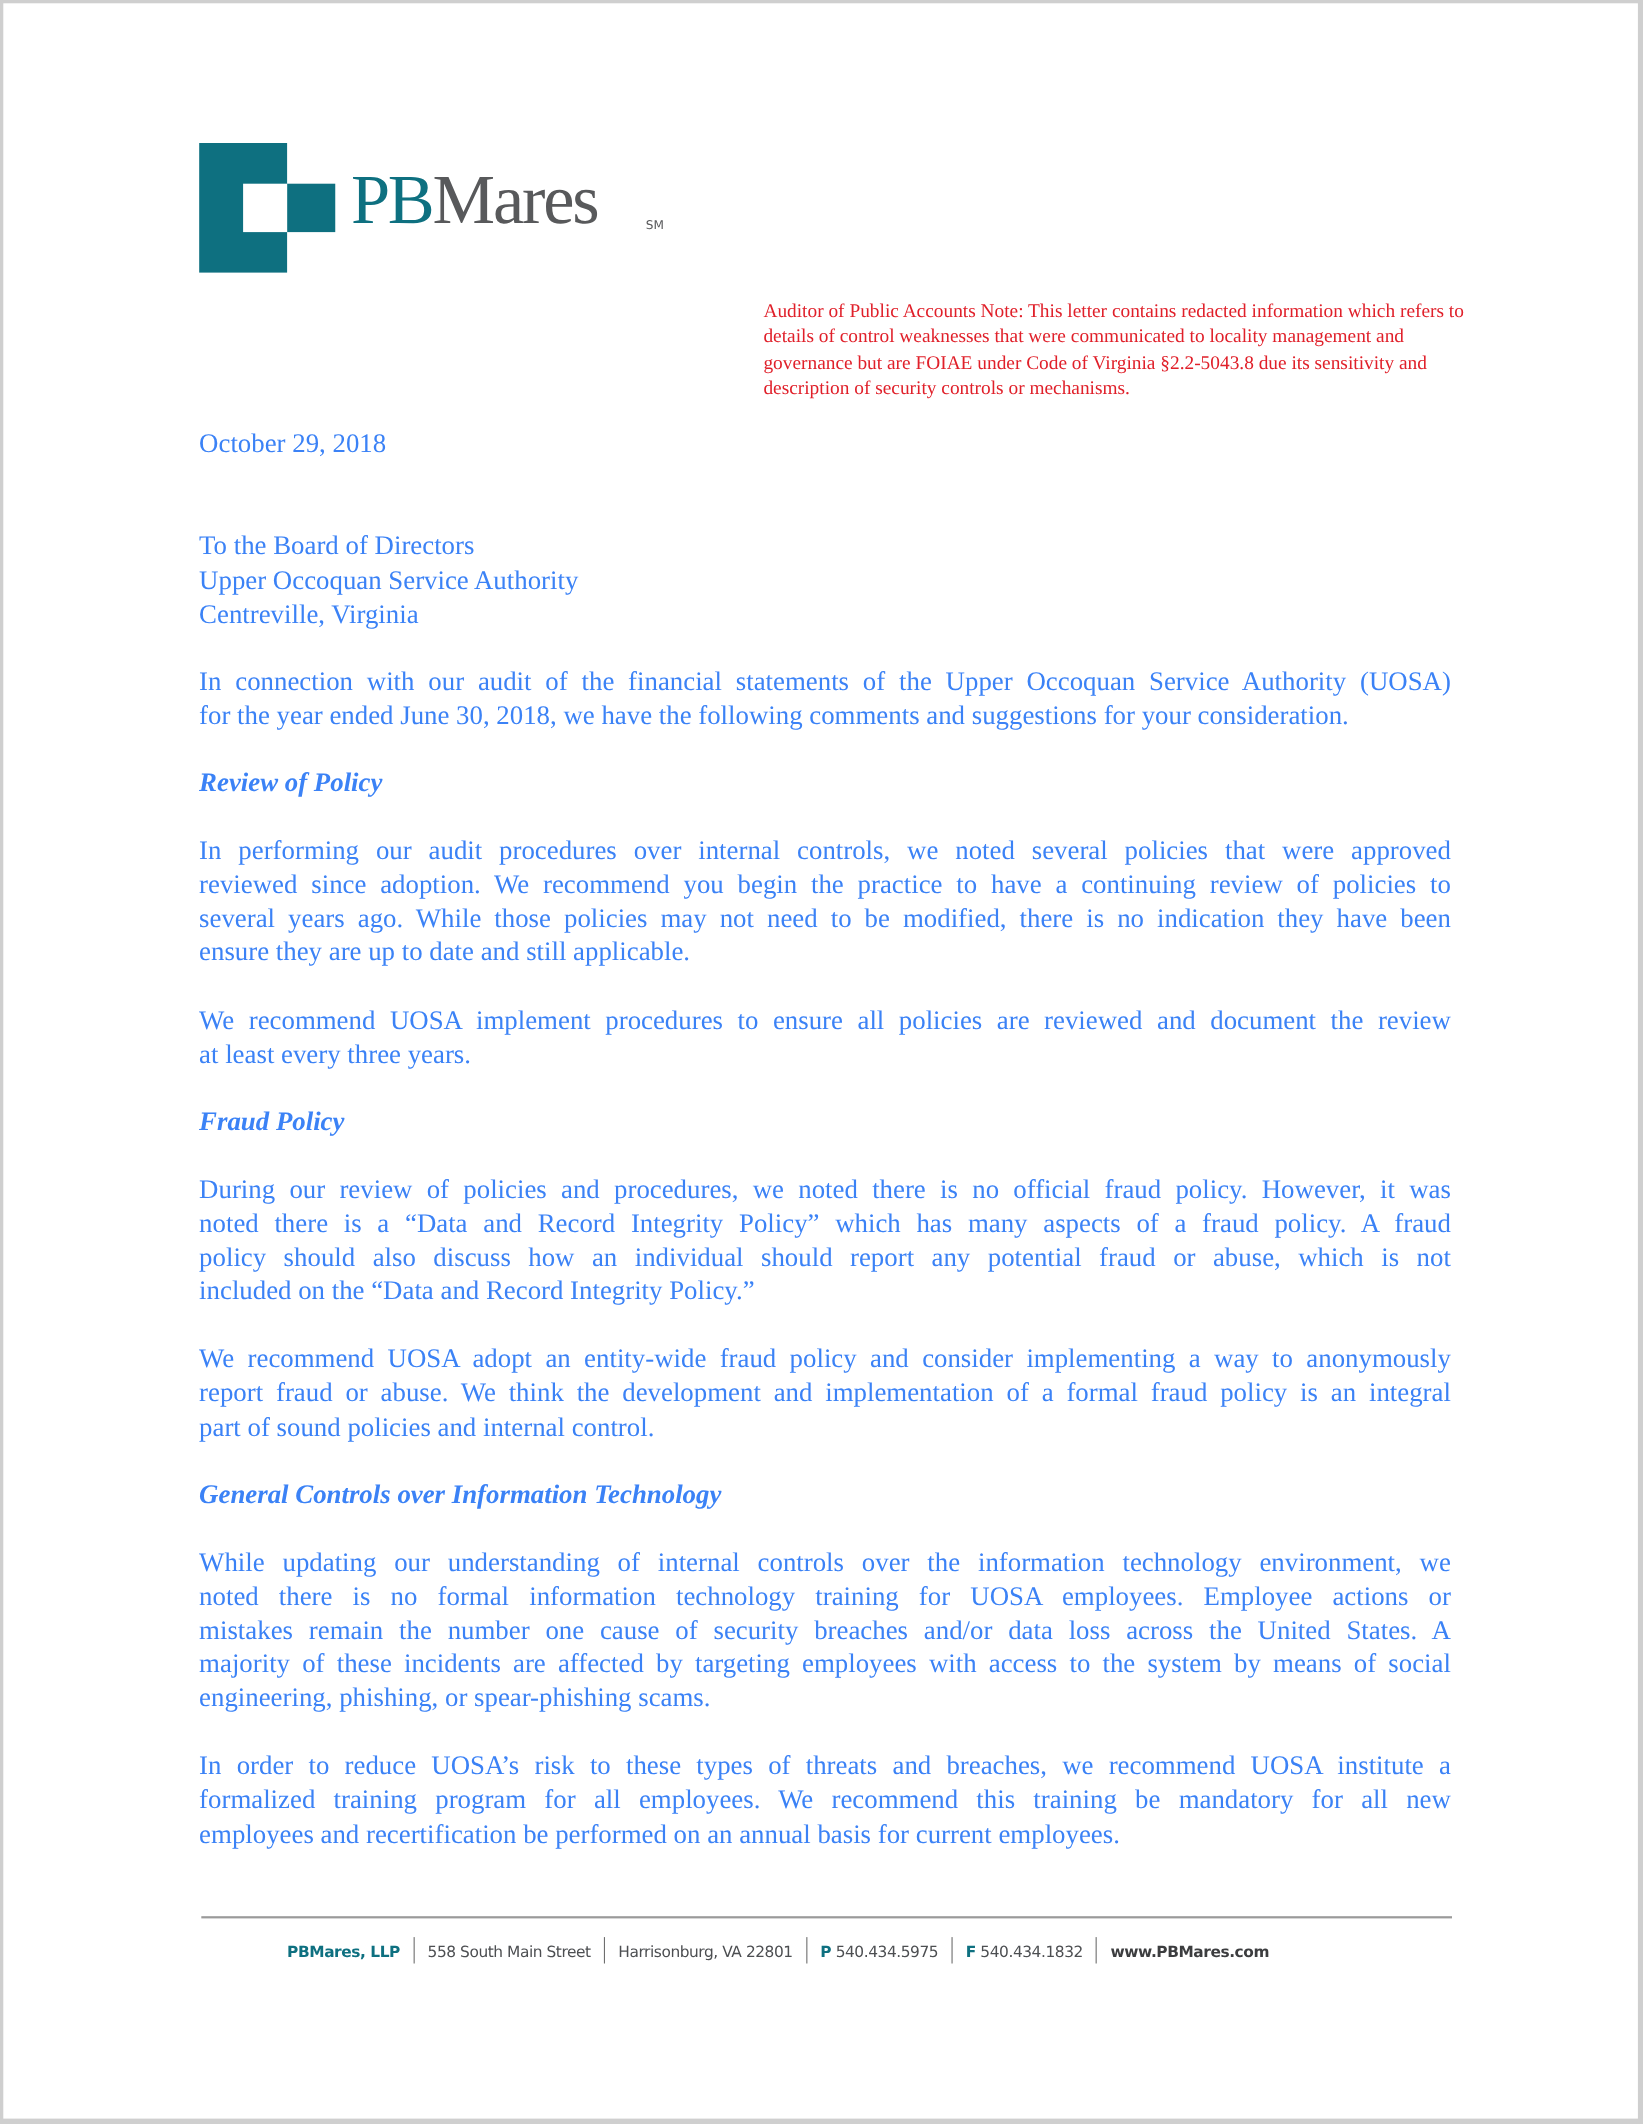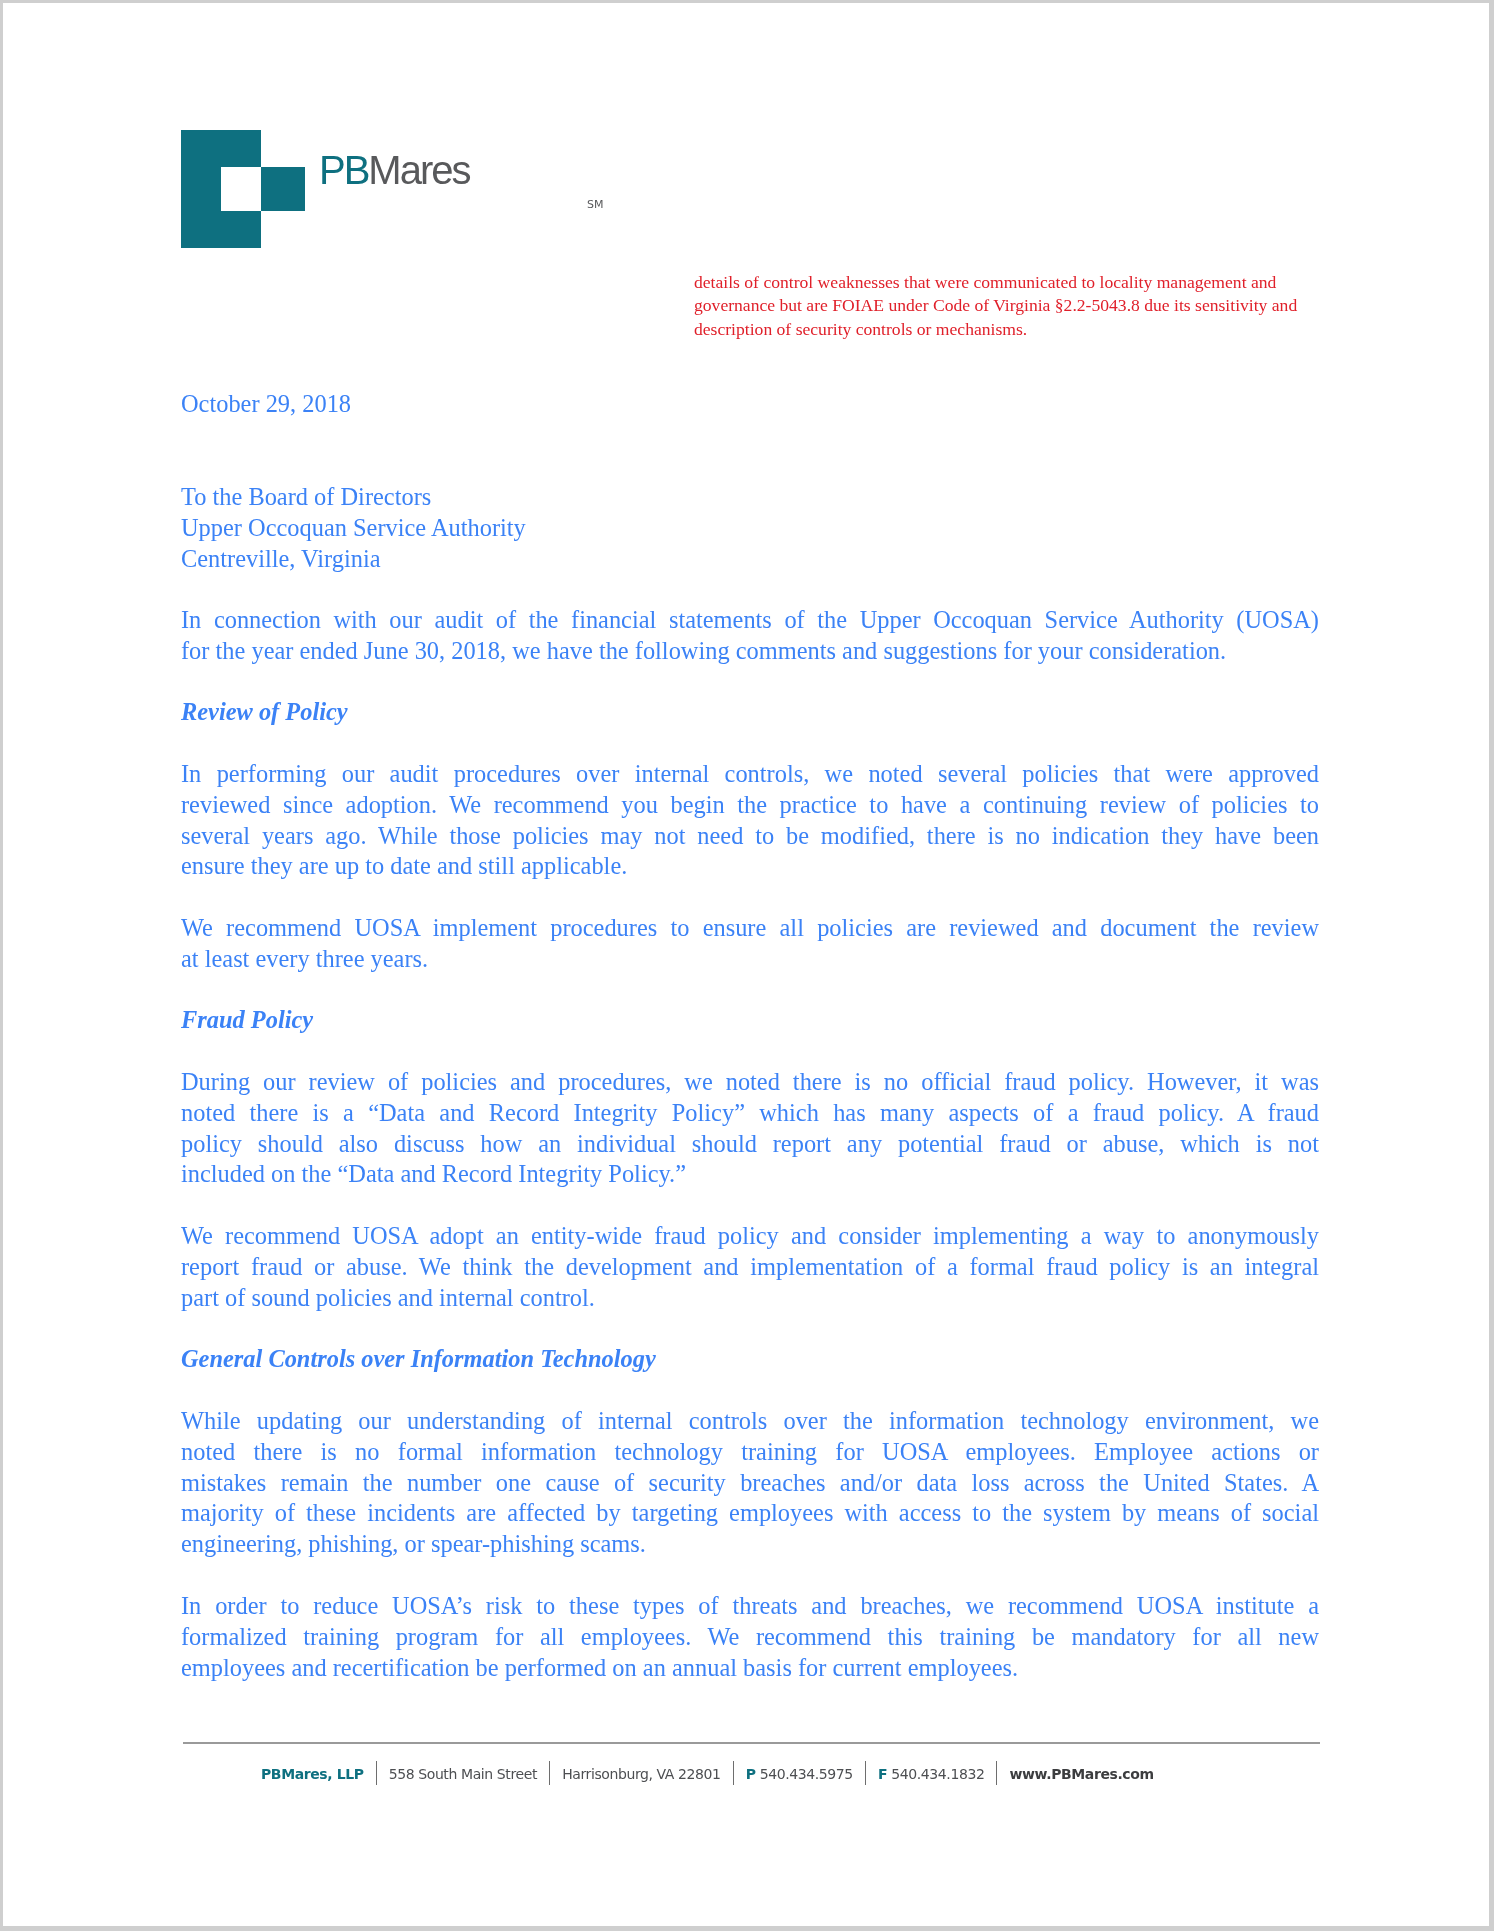--- a/index.html
+++ b/index.html
@@ -17,22 +17,22 @@
     background: #ffffff;
   }
   .logo {
     position: absolute;
     left: 178px; top: 127px;
     width: 440px; height: 125px;
   }
   .logo-mark { position: absolute; left: 0; top: 0; width: 124px; height: 118px; }
   .logo-text {
     position: absolute; left: 138px; top: 20px;
-    font-family: Liberation Sans, sans-serif;
-    font-size: 40px; letter-spacing: -2px; line-height: 1;
+    font-family: Liberation Serif, serif;
+    font-size: 64px; letter-spacing: -2px; line-height: 1;
   }
   .logo-pb { color: #0e7080; font-weight: normal; }
   .logo-mares { color: #58595b; }
   .logo-sm {
     position: absolute; left: 406px; top: 68px;
     font-family: "DejaVu Sans", sans-serif; font-size: 11px; color: #58595b;
   }
   .apa-note {
     position: absolute; left: 691px; top: 268px; width: 720px;
     font-family: "Liberation Serif", serif;
@@ -72,20 +72,21 @@
     <svg class="logo-mark" viewBox="0 0 124 118" width="124" height="118">
       <rect x="0" y="0" width="80" height="118" fill="#0e7080"></rect>
       <rect x="80" y="37" width="44" height="44" fill="#0e7080"></rect>
       <rect x="40" y="37" width="40" height="44" fill="#ffffff"></rect>
     </svg>
     <div class="logo-text"><span class="logo-pb">PB</span><span class="logo-mares">Mares</span></div>
     <div class="logo-sm">SM</div>
   </div>
 
   <div class="apa-note">
+    <div>Auditor of Public Accounts Note: This letter contains redacted information which refers to</div>
     <div>details of control weaknesses that were communicated to locality management and</div>
     <div>governance but are FOIAE under Code of Virginia §2.2-5043.8 due its sensitivity and</div>
     <div>description of security controls or mechanisms.</div>
   </div>
 
   <div class="body-text" style="top:386px;">October 29, 2018</div>
 
   <div class="body-text" style="top:479px;">
     <span class="line">To the Board of Directors</span>
     <span class="line">Upper Occoquan Service Authority</span>

